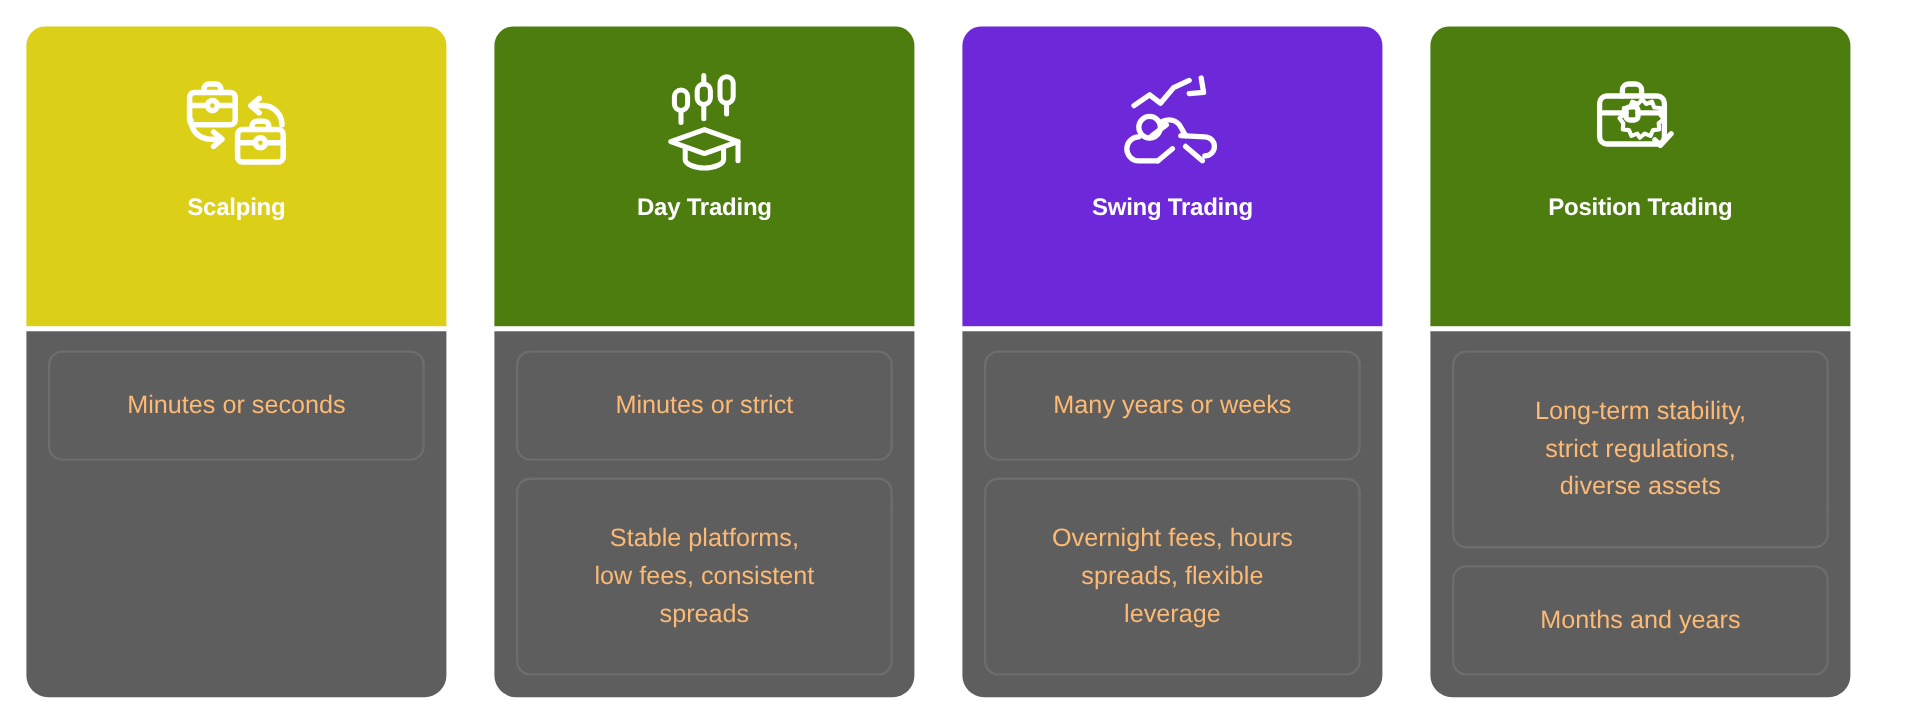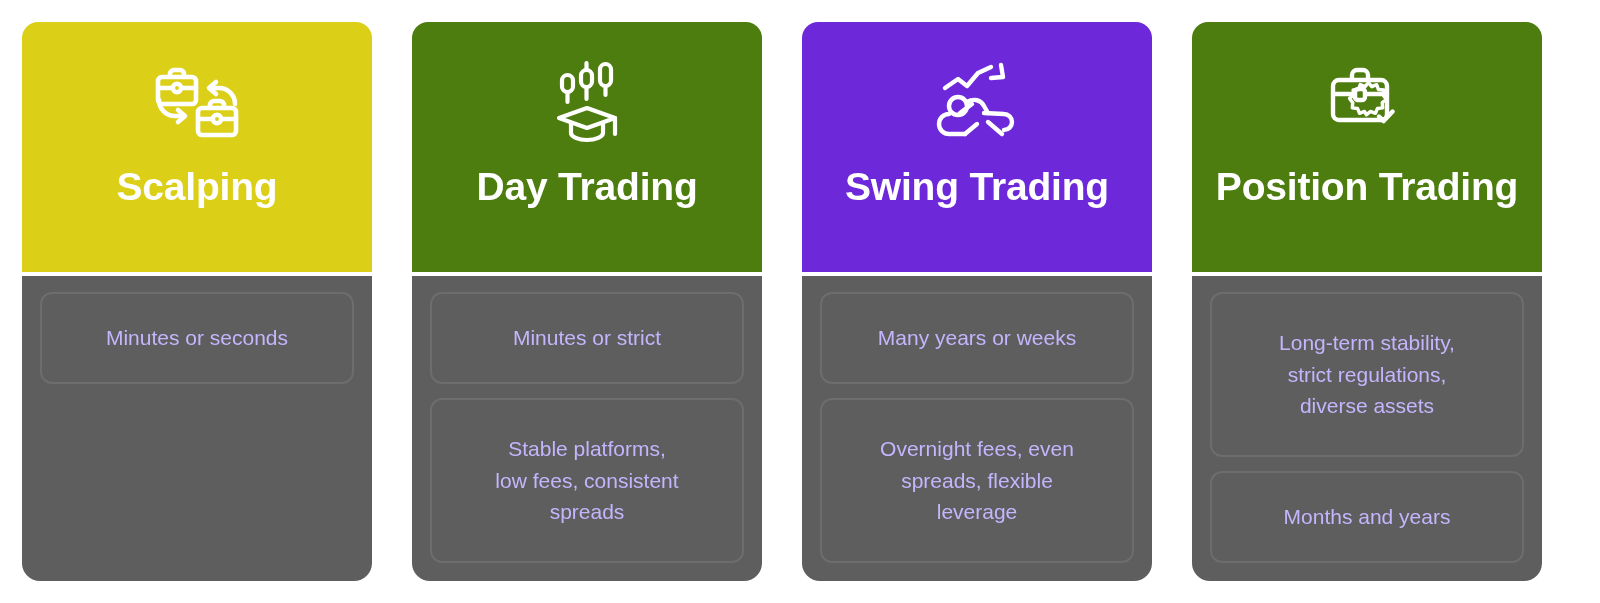--- a/index.html
+++ b/index.html
@@ -42,21 +42,21 @@
     width: 92px;
     height: 84px;
     display: flex;
     align-items: center;
     justify-content: center;
     margin-bottom: 16px;
   }
   .card-icon svg { display: block; }
   .card-title {
     color: #ffffff;
-    font-size: 39px;
+    font-size: 20px;
     font-weight: bold;
     line-height: 1.38;
     text-align: center;
     letter-spacing: -0.2px;
   }
   
   .card-gap {
     height: 4px;
     background: #ffffff;
     flex: 0 0 auto;
@@ -68,21 +68,21 @@
     border-radius: 0 0 18px 18px;
     padding: 16px 18px 18px;
     display: flex;
     flex-direction: column;
     gap: 14px;
   }
   .info-box {
     background: #5e5e5e;
     border: 2px solid #6d6d6d;
     border-radius: 12px;
-    color: #c4b5fd;
+    color: #fdba74;
     font-size: 21px;
     line-height: 1.52;
     text-align: center;
     display: flex;
     align-items: center;
     justify-content: center;
     padding: 14px 10px;
     white-space: pre-line;
   }
   .info-box.timeframe { height: 92px; flex: 0 0 auto; }
@@ -174,21 +174,21 @@
           <path d="M53 53l20 1a8 8 0 0 1 0 16"></path>
 
           <path d="M57 62l14 12"></path>
         </svg>
       </div>
       <div class="card-title">Swing Trading</div>
     </div>
     <div class="card-gap"></div>
     <div class="card-body">
       <div class="info-box timeframe">Many years or weeks</div>
-      <div class="info-box features">Overnight fees, even
+      <div class="info-box features">Overnight fees, hours
 spreads, flexible
 leverage</div>
     </div>
   </div>
 
   <div class="card">
     <div class="card-header" style="background:#4d7c0f">
       <div class="card-icon">
         <svg viewBox="0 0 92 84" width="92" height="84" fill="none" stroke="#ffffff" stroke-width="4.4" stroke-linecap="round" stroke-linejoin="round">
 

